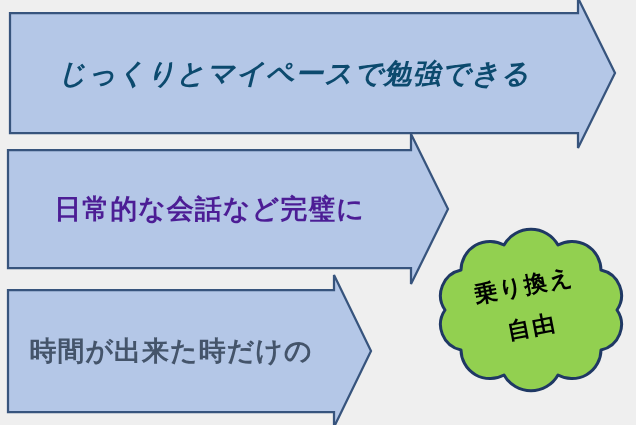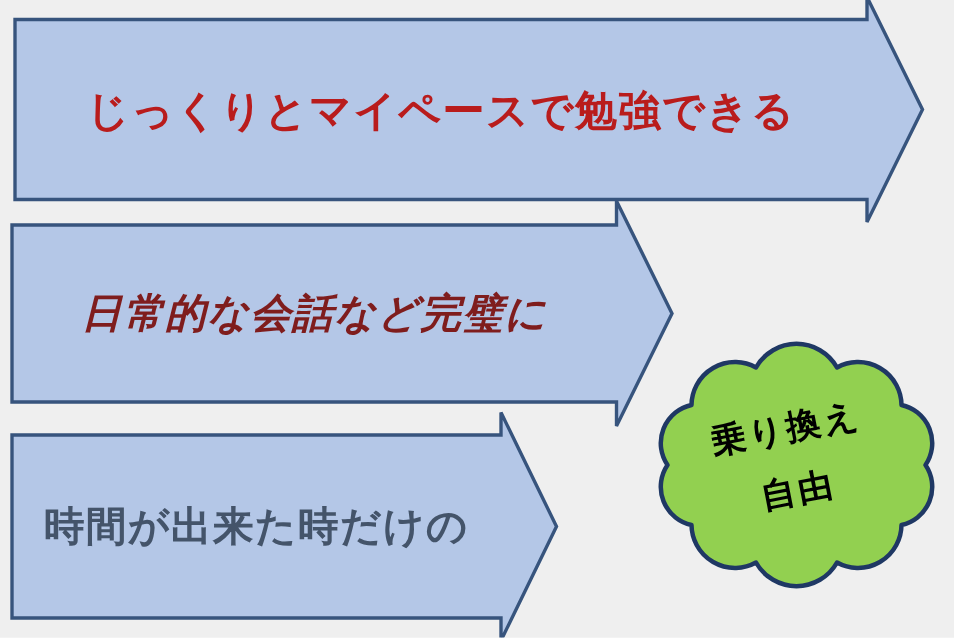--- a/index.html
+++ b/index.html
@@ -72,25 +72,25 @@
 
     <polygon points="10,13 578,13 578,-2 615,73 578,148 578,133 10,133" stroke-width="2.25" stroke-linejoin="miter" fill="#b4c7e7" stroke="#37547d"></polygon>
 
     <polygon points="8,150 411,150 411,134 448,209 411,284 411,268 8,268" stroke-width="2.25" stroke-linejoin="miter" fill="#b4c7e7" stroke="#37547d"></polygon>
 
     <polygon points="8,290 334,290 334,275 371,351 334,427 334,412 8,412" stroke-width="2.25" stroke-linejoin="miter" fill="#b4c7e7" stroke="#37547d"></polygon>
 
     <path d="M617,310 A26,26 0 0 1 601,350 A29,29 0 0 1 558,375 A31,31 0 0 1 504,375 A29,29 0 0 1 461,350 A26,26 0 0 1 445,310 A26,26 0 0 1 461,270 A29,29 0 0 1 504,245 A31,31 0 0 1 558,245 A29,29 0 0 1 601,270 A26,26 0 0 1 617,310 Z" stroke-width="3" stroke-linejoin="round" fill="#92d050" stroke="#1f3864"></path>
   </svg>
 
-  <div class="arrow-text arrow-text-1" style="color: #b91c1c;">
+  <div class="arrow-text arrow-text-1" style="color: #0c4a6e; font-style: italic;">
     <div>じっくりとマイペースで勉強できる</div>
   </div>
 
-  <div class="arrow-text arrow-text-2" style="color: #7f1d1d; font-style: italic;">
+  <div class="arrow-text arrow-text-2" style="color: #4c1d95;">
     <div>日常的な会話など完璧に</div>
   </div>
 
   <div class="arrow-text arrow-text-3" style="color: rgb(68, 84, 106);">
     <div>時間が出来た時だけの</div>
   </div>
 
   <div class="cloud-text" style="color: rgb(0, 0, 0);">
     <div>乗り換え</div>
     <div>自由</div>

